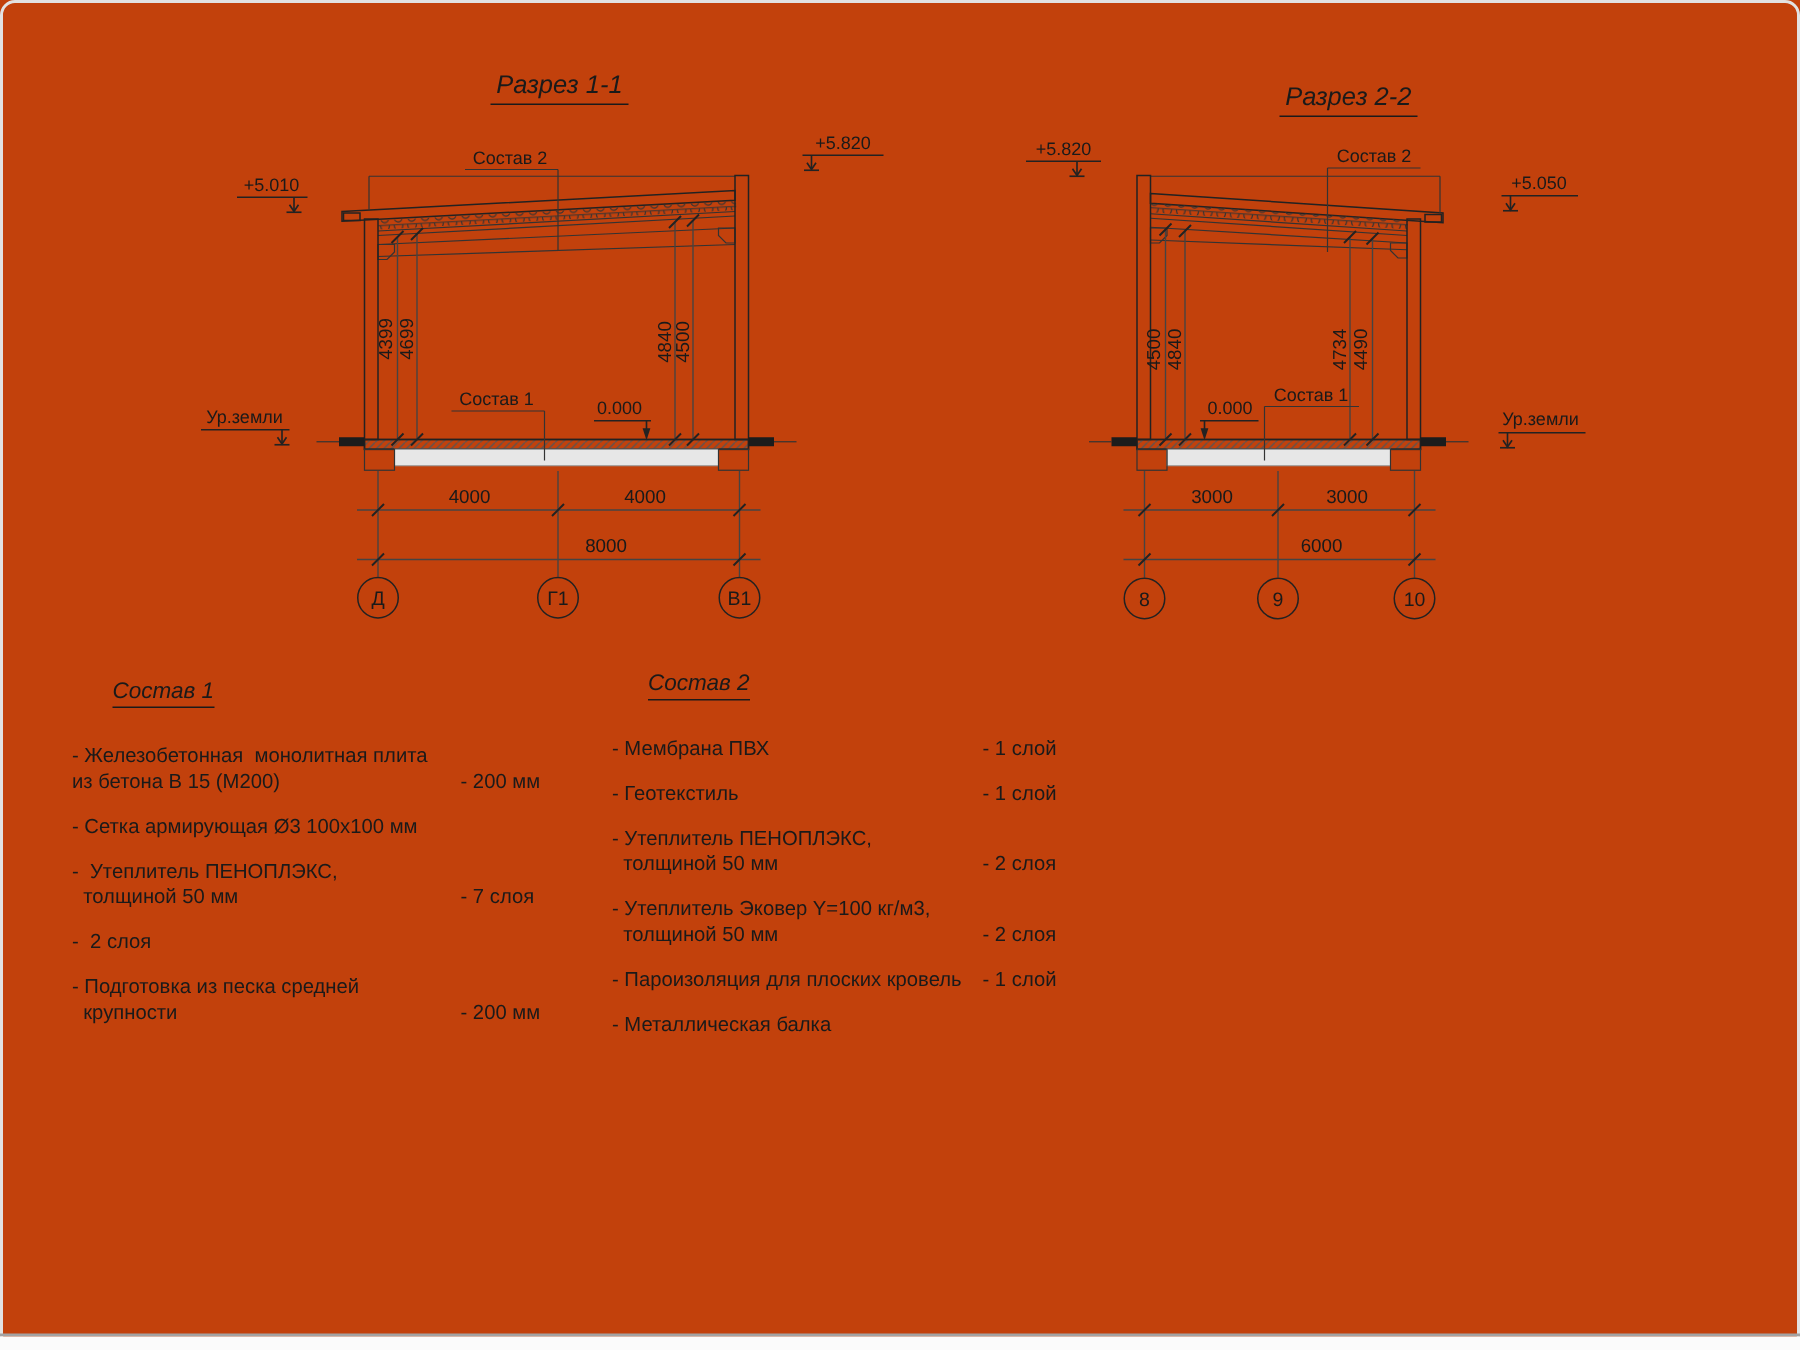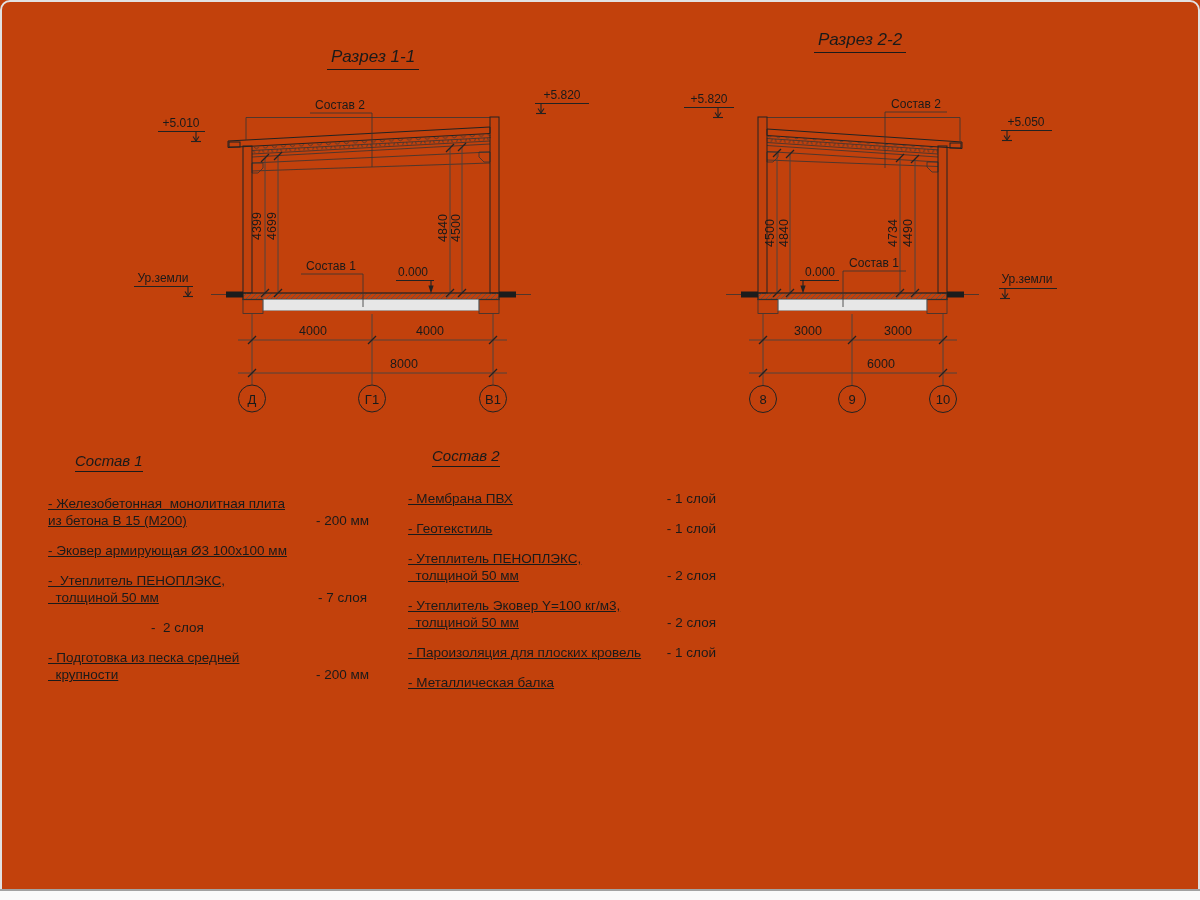--- a/index.html
+++ b/index.html
@@ -5,34 +5,34 @@
   html,body{margin:0;padding:0;background:#fff;}
   .page{position:relative;width:1200px;height:900px;background:#c2410c;overflow:hidden;
         font-family:"Liberation Sans",sans-serif;color:#1a1a1a;}
   .frame{position:absolute;inset:0;border:2px solid #e2e2e2;border-radius:10px;pointer-events:none;}
   .bottom-edge{position:absolute;left:0;top:889px;width:1200px;height:2px;background:#a3a3a3;}
   .bottom-under{position:absolute;left:0;top:891px;width:1200px;height:9px;background:#fbfbfb;}
 
   .sec-title{position:absolute;width:170px;text-align:center;font-style:italic;font-size:17px;}
   .sec-title span{display:inline-block;border-bottom:1.4px solid #1a1a1a;padding:0 4px 2px 4px;}
   #title1{left:288px;top:47px;}
-  #title2{left:775px;top:30px;}
+  #title2{left:775px;top:55px;text-align:right;}
 
   .legend{position:absolute;font-size:13.5px;line-height:17px;}
   #legend1{left:48px;top:452px;width:330px;}
   #legend2{left:408px;top:447px;width:320px;}
   .legend .hd{font-style:italic;font-size:15px;margin-bottom:23px;}
   .legend .hd span{display:inline-block;border-bottom:1.3px solid #1a1a1a;padding-bottom:2px;}
   #legend1 .hd{margin-left:27px;}
   #legend2 .hd{margin-left:24px;}
   .legend .row{display:grid;align-items:end;margin-bottom:13px;}
   #legend1 .row{grid-template-columns:259px auto;}
   #legend2 .row{grid-template-columns:247px auto;}
-  .legend .t{white-space:pre-line;text-decoration:underline;}
-  .legend .v{white-space:pre;text-align:center;}
+  .legend .t{white-space:pre-line;}
+  .legend .v{white-space:pre;}
 
   svg .ln{stroke:#222;stroke-width:1;fill:none;}
   svg .thin{stroke:#333;stroke-width:0.8;fill:none;}
   svg .dim{stroke:#444;stroke-width:0.9;fill:none;}
   svg text{font-family:"Liberation Sans",sans-serif;fill:#1a1a1a;}
   svg .lbl{font-size:12px;}
   svg .dimtxt{font-size:12.5px;text-anchor:middle;}
   svg .bub{font-size:13px;text-anchor:middle;}
 </style>
 </head>
@@ -280,21 +280,21 @@
 
   
   <div class="legend" id="legend1">
     <div class="hd"><span>Состав 1</span></div>
     <div class="row">
       <span class="t">- Железобетонная&nbsp; монолитная плита
 из бетона В 15 (М200)</span>
       <span class="v">- 200 мм</span>
     </div>
     <div class="row">
-      <span class="t">- Эковер армирующая Ø3 100х100 мм</span>
+      <span class="t">- Сетка армирующая Ø3 100х100 мм</span>
       <span class="v"></span>
     </div>
     <div class="row">
       <span class="t">-&nbsp; Утеплитель ПЕНОПЛЭКС,
 &nbsp; толщиной 50 мм</span>
       <span class="v">- 7 слоя</span>
     </div>
     <div class="row">
       <span class="v">-&nbsp; 2 слоя</span>
     </div>

